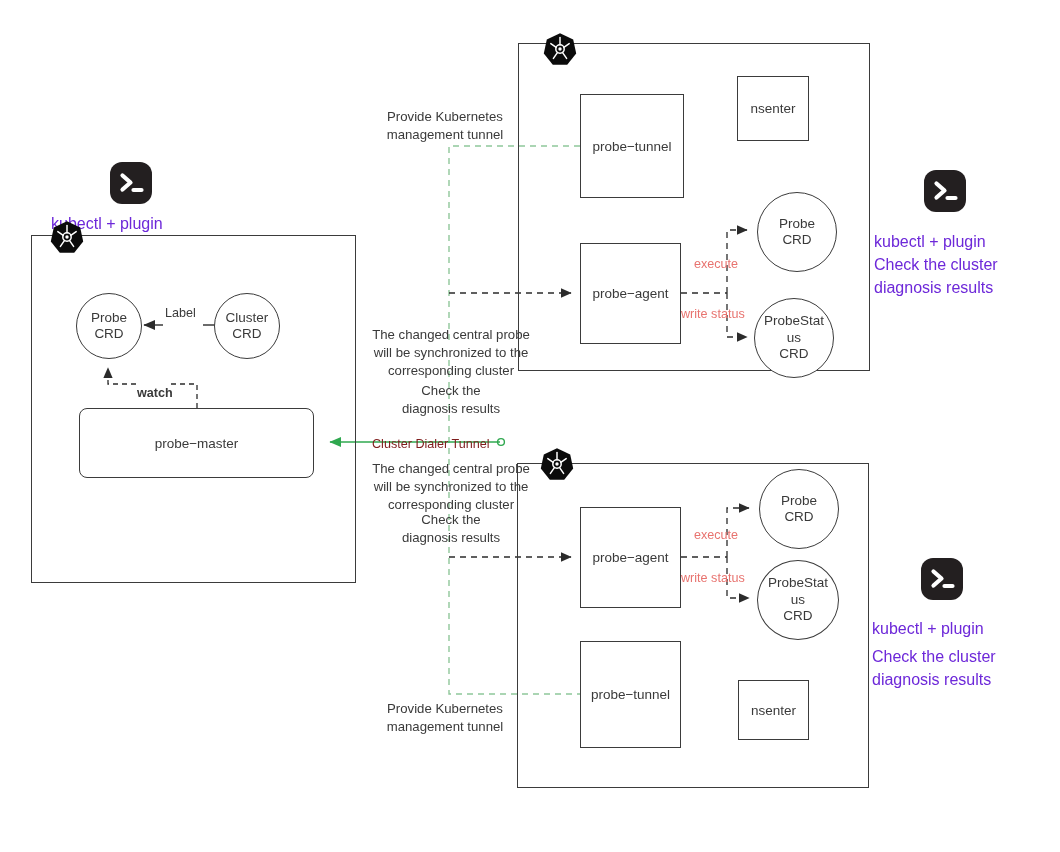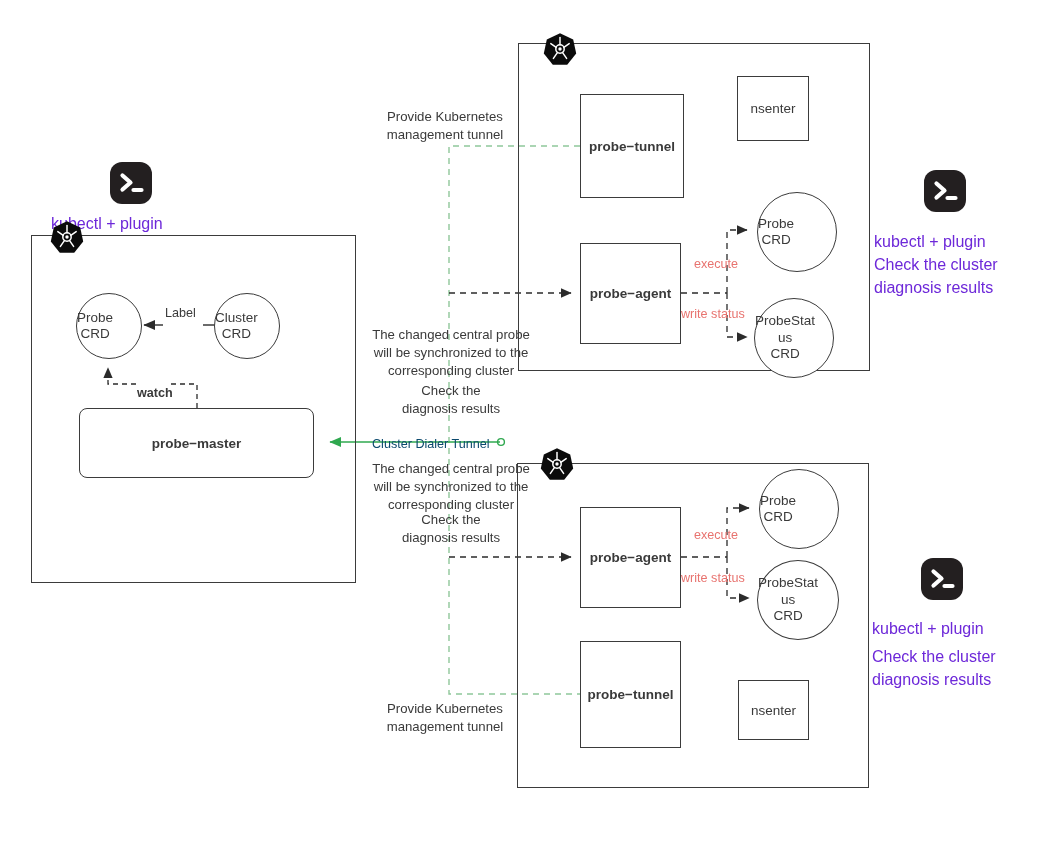--- a/index.html
+++ b/index.html
@@ -4,28 +4,28 @@
 <style>
   html,body{margin:0;padding:0;background:#ffffff;}
   body{width:1060px;height:852px;position:relative;overflow:hidden;
        font-family:"Liberation Sans","DejaVu Sans",sans-serif;color:#3a3a3a;}
   #canvas{position:absolute;left:0;top:0;width:1060px;height:852px;}
   svg.layer{position:absolute;left:0;top:0;width:1060px;height:852px;pointer-events:none;}
   .cluster{position:absolute;border:1.3px solid #3b3b3b;background:transparent;box-sizing:border-box;}
   .node{position:absolute;border:1.3px solid #3b3b3b;background:#fff;box-sizing:border-box;
         display:flex;align-items:center;justify-content:center;text-align:center;
         font-size:13.5px;color:#3a3a3a;}
-  .node.bold{font-weight:bold;font-size:13.5px;}
+  .node.bold{font-weight:normal;font-size:13.5px;}
   .rounded{border-radius:8px;}
   .circle{position:absolute;border:1.3px solid #3b3b3b;background:#fff;border-radius:50%;
-          display:flex;align-items:center;justify-content:flex-start;text-align:center;
+          display:flex;align-items:center;justify-content:center;text-align:center;
           font-size:13.5px;line-height:1.22;color:#3a3a3a;}
   .lbl{position:absolute;font-size:13.2px;line-height:1.38;color:#3a3a3a;text-align:center;}
   .lbl-red{position:absolute;font-size:12.6px;color:#e8736f;white-space:nowrap;}
-  .lbl-green{position:absolute;font-size:12.6px;color:#0c4a6e;white-space:nowrap;}
+  .lbl-green{position:absolute;font-size:12.6px;color:#7f1d1d;white-space:nowrap;}
   .lbl-small{position:absolute;font-size:12.6px;color:#3a3a3a;background:#fff;padding:0 2px;white-space:nowrap;}
 
   .term{position:absolute;width:42px;height:42px;border-radius:12px;background:#231f20;}
   .term svg{position:absolute;left:0;top:0;}
   .k8s{position:absolute;width:34px;height:34px;}
   .cap{position:absolute;font-size:16px;color:#6d28d9;text-align:left;line-height:1.42;}
 </style>
 </head>
 <body>
 

